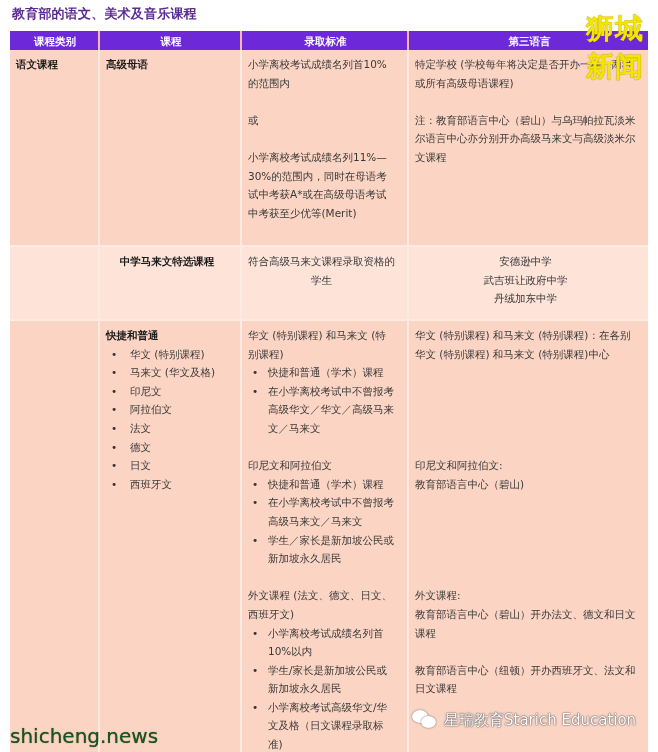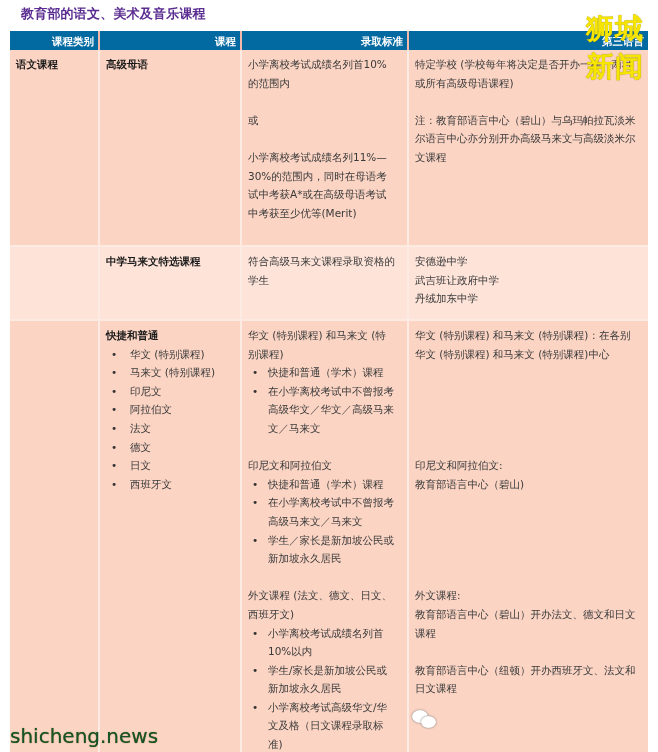--- a/index.html
+++ b/index.html
@@ -1,42 +1,42 @@
 <!DOCTYPE html>
 <html><head>
 <meta charset="utf-8">
 <style>
   * { box-sizing: border-box; margin: 0; padding: 0; }
   html, body { width: 658px; height: 752px; overflow: hidden; background: #ffffff; }
   body { position: relative; font-family: "DejaVu Sans", "Liberation Sans", sans-serif; color: #3a3a3a; }
 
   .page-title {
-    position: absolute; left: 21px; top: 5px;
+    position: absolute; left: 12px; top: 5px;
     font-size: 13px; font-weight: bold; color: #5b2d91;
     letter-spacing: 0.2px;
   }
   .watermark-top {
     position: absolute; left: 586px; top: 10px;
     font-size: 28px; color: #f5e500; font-weight: bold;
     text-shadow: 0 0 1px #8a7a00; z-index: 5; letter-spacing: 1px;
   }
 
   table.course-table {
     position: absolute; left: 10px; top: 31px;
     width: 638px; border-collapse: separate; border-spacing: 0;
     table-layout: fixed;
   }
   col.c1 { width: 88px; }
   col.c2 { width: 142px; }
   col.c3 { width: 167px; }
   col.c4 { width: 241px; }
 
   thead th {
-    background: #0369a1; color: #ffffff; font-size: 10.5px; font-weight: bold;
-    text-align: right; height: 19px; padding: 2px 4px 0 6px;
+    background: #6d28d9; color: #ffffff; font-size: 10.5px; font-weight: bold;
+    text-align: center; height: 19px; padding: 2px 4px 0 6px;
     border-left: 2px solid #f6b9a8; vertical-align: middle;
   }
   thead th:first-child { border-left: none; }
 
   tbody td {
     vertical-align: top; font-size: 10.5px; line-height: 18.6px;
     padding: 5px 12px 4px 6px;
     border-left: 2px solid #fdebe3;
   }
   tbody td:first-child { border-left: none; }
@@ -48,21 +48,21 @@
   .gap { height: 18.6px; }
   ul.bullets { list-style: none; }
   ul.bullets li { position: relative; padding-left: 20px; }
   ul.bullets li::before {
     content: "•"; position: absolute; left: 4px; top: 0; color: #333;
   }
   ul.lang-list li { padding-left: 24px; }
   ul.lang-list li::before { left: 5px; }
 
   tr.row-a td { height: 195px; }
-  tr.row-b td { height: 74px; }
+  tr.row-b td { height: 74px; text-align: center; }
   tr.row-c td { height: 440px; }
 
   .watermark-bottom-left {
     position: absolute; left: 10px; top: 724px;
     font-size: 20px; color: #14532d; z-index: 5;
     text-shadow: 0 0 1px #6d6200; font-family: "DejaVu Sans", sans-serif;
   }
   .watermark-bottom-right {
     position: absolute; left: 412px; top: 710px; z-index: 5;
     display: flex; align-items: center; gap: 6px;
@@ -135,21 +135,21 @@
     </tr>
 
     <tr class="row-c">
       <td>
         <div></div>
       </td>
       <td>
         <div class="bold">快捷和普通</div>
         <ul class="bullets lang-list">
           <li>华文 (特别课程)</li>
-          <li>马来文 (特别课程)</li>
+          <li>马来文 (华文及格)</li>
           <li>印尼文</li>
           <li>阿拉伯文</li>
           <li>法文</li>
           <li>德文</li>
           <li>日文</li>
           <li>西班牙文</li>
         </ul>
       </td>
       <td>
         <div>华文 (特别课程) 和马来文 (特别课程)</div>
@@ -186,13 +186,14 @@
     </tr>
   </tbody>
 </table>
 
 <div class="watermark-bottom-left">shicheng.news</div>
 <div class="watermark-bottom-right">
   <span class="wechat-icon">
       <span class="b1"></span>
       <span class="b2"></span>
     </span>
+  <span>星瑞教育Starich Education</span>
 </div>
 
 </body></html>

